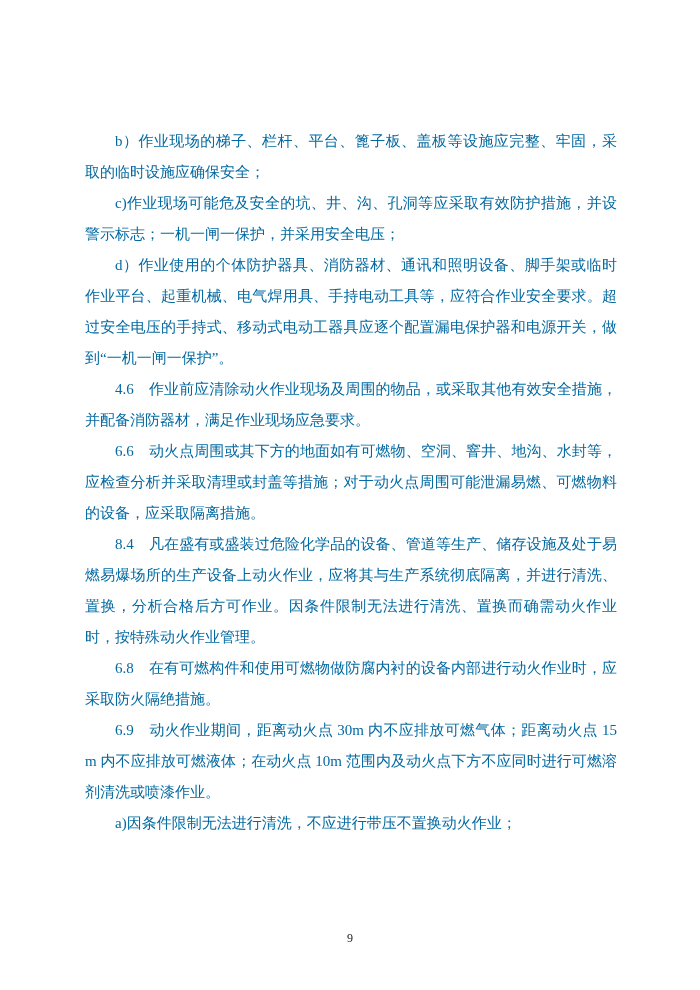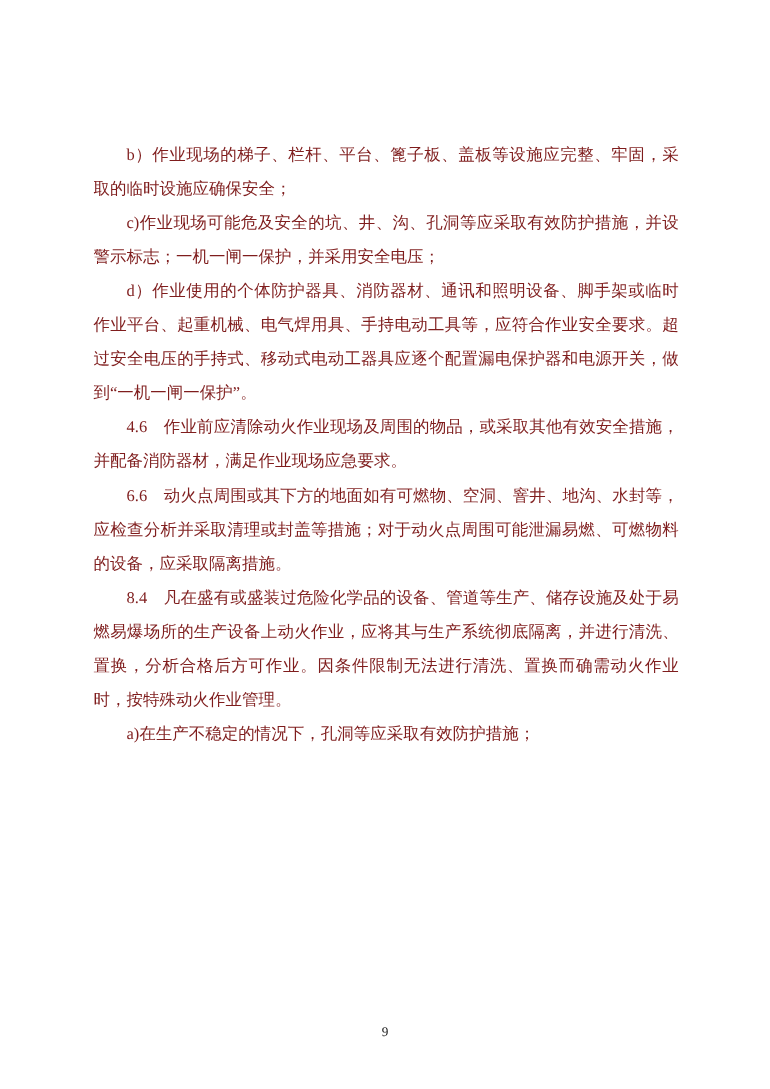--- a/index.html
+++ b/index.html
@@ -24,21 +24,21 @@
   }
   .content p {
     margin: 0;
     padding: 0;
     font-size: 15px;
     line-height: 31px;
     text-indent: 2em;
     text-align: justify;
     text-justify: inter-ideograph;
     word-break: break-all;
-    color: #7f1d1d;
+    color: #0369a1;
   }
   .page-number {
     position: absolute;
     bottom: 44px;
     left: 0;
     width: 100%;
     text-align: center;
     font-size: 12px;
     color: #1a1a1a;
     font-family: "Liberation Serif", "DejaVu Serif", serif;
@@ -48,16 +48,18 @@
 <body>
 
 <div class="page">
   <div class="content">
     <p>b）作业现场的梯子、栏杆、平台、篦子板、盖板等设施应完整、牢固，采取的临时设施应确保安全；</p>
     <p>c)作业现场可能危及安全的坑、井、沟、孔洞等应采取有效防护措施，并设警示标志；一机一闸一保护，并采用安全电压；</p>
     <p>d）作业使用的个体防护器具、消防器材、通讯和照明设备、脚手架或临时作业平台、起重机械、电气焊用具、手持电动工具等，应符合作业安全要求。超过安全电压的手持式、移动式电动工器具应逐个配置漏电保护器和电源开关，做到“一机一闸一保护”。</p>
     <p>4.6　作业前应清除动火作业现场及周围的物品，或采取其他有效安全措施，并配备消防器材，满足作业现场应急要求。</p>
     <p>6.6　动火点周围或其下方的地面如有可燃物、空洞、窨井、地沟、水封等，应检查分析并采取清理或封盖等措施；对于动火点周围可能泄漏易燃、可燃物料的设备，应采取隔离措施。</p>
     <p>8.4　凡在盛有或盛装过危险化学品的设备、管道等生产、储存设施及处于易燃易爆场所的生产设备上动火作业，应将其与生产系统彻底隔离，并进行清洗、置换，分析合格后方可作业。因条件限制无法进行清洗、置换而确需动火作业时，按特殊动火作业管理。</p>
-    <p>a)在生产不稳定的情况下，孔洞等应采取有效防护措施；</p>
+    <p>6.8　在有可燃构件和使用可燃物做防腐内衬的设备内部进行动火作业时，应采取防火隔绝措施。</p>
+    <p>6.9　动火作业期间，距离动火点 30m 内不应排放可燃气体；距离动火点 15m 内不应排放可燃液体；在动火点 10m 范围内及动火点下方不应同时进行可燃溶剂清洗或喷漆作业。</p>
+    <p>a)因条件限制无法进行清洗，不应进行带压不置换动火作业；</p>
   </div>
   <div class="page-number">9</div>
 </div>
 
 </body></html>

